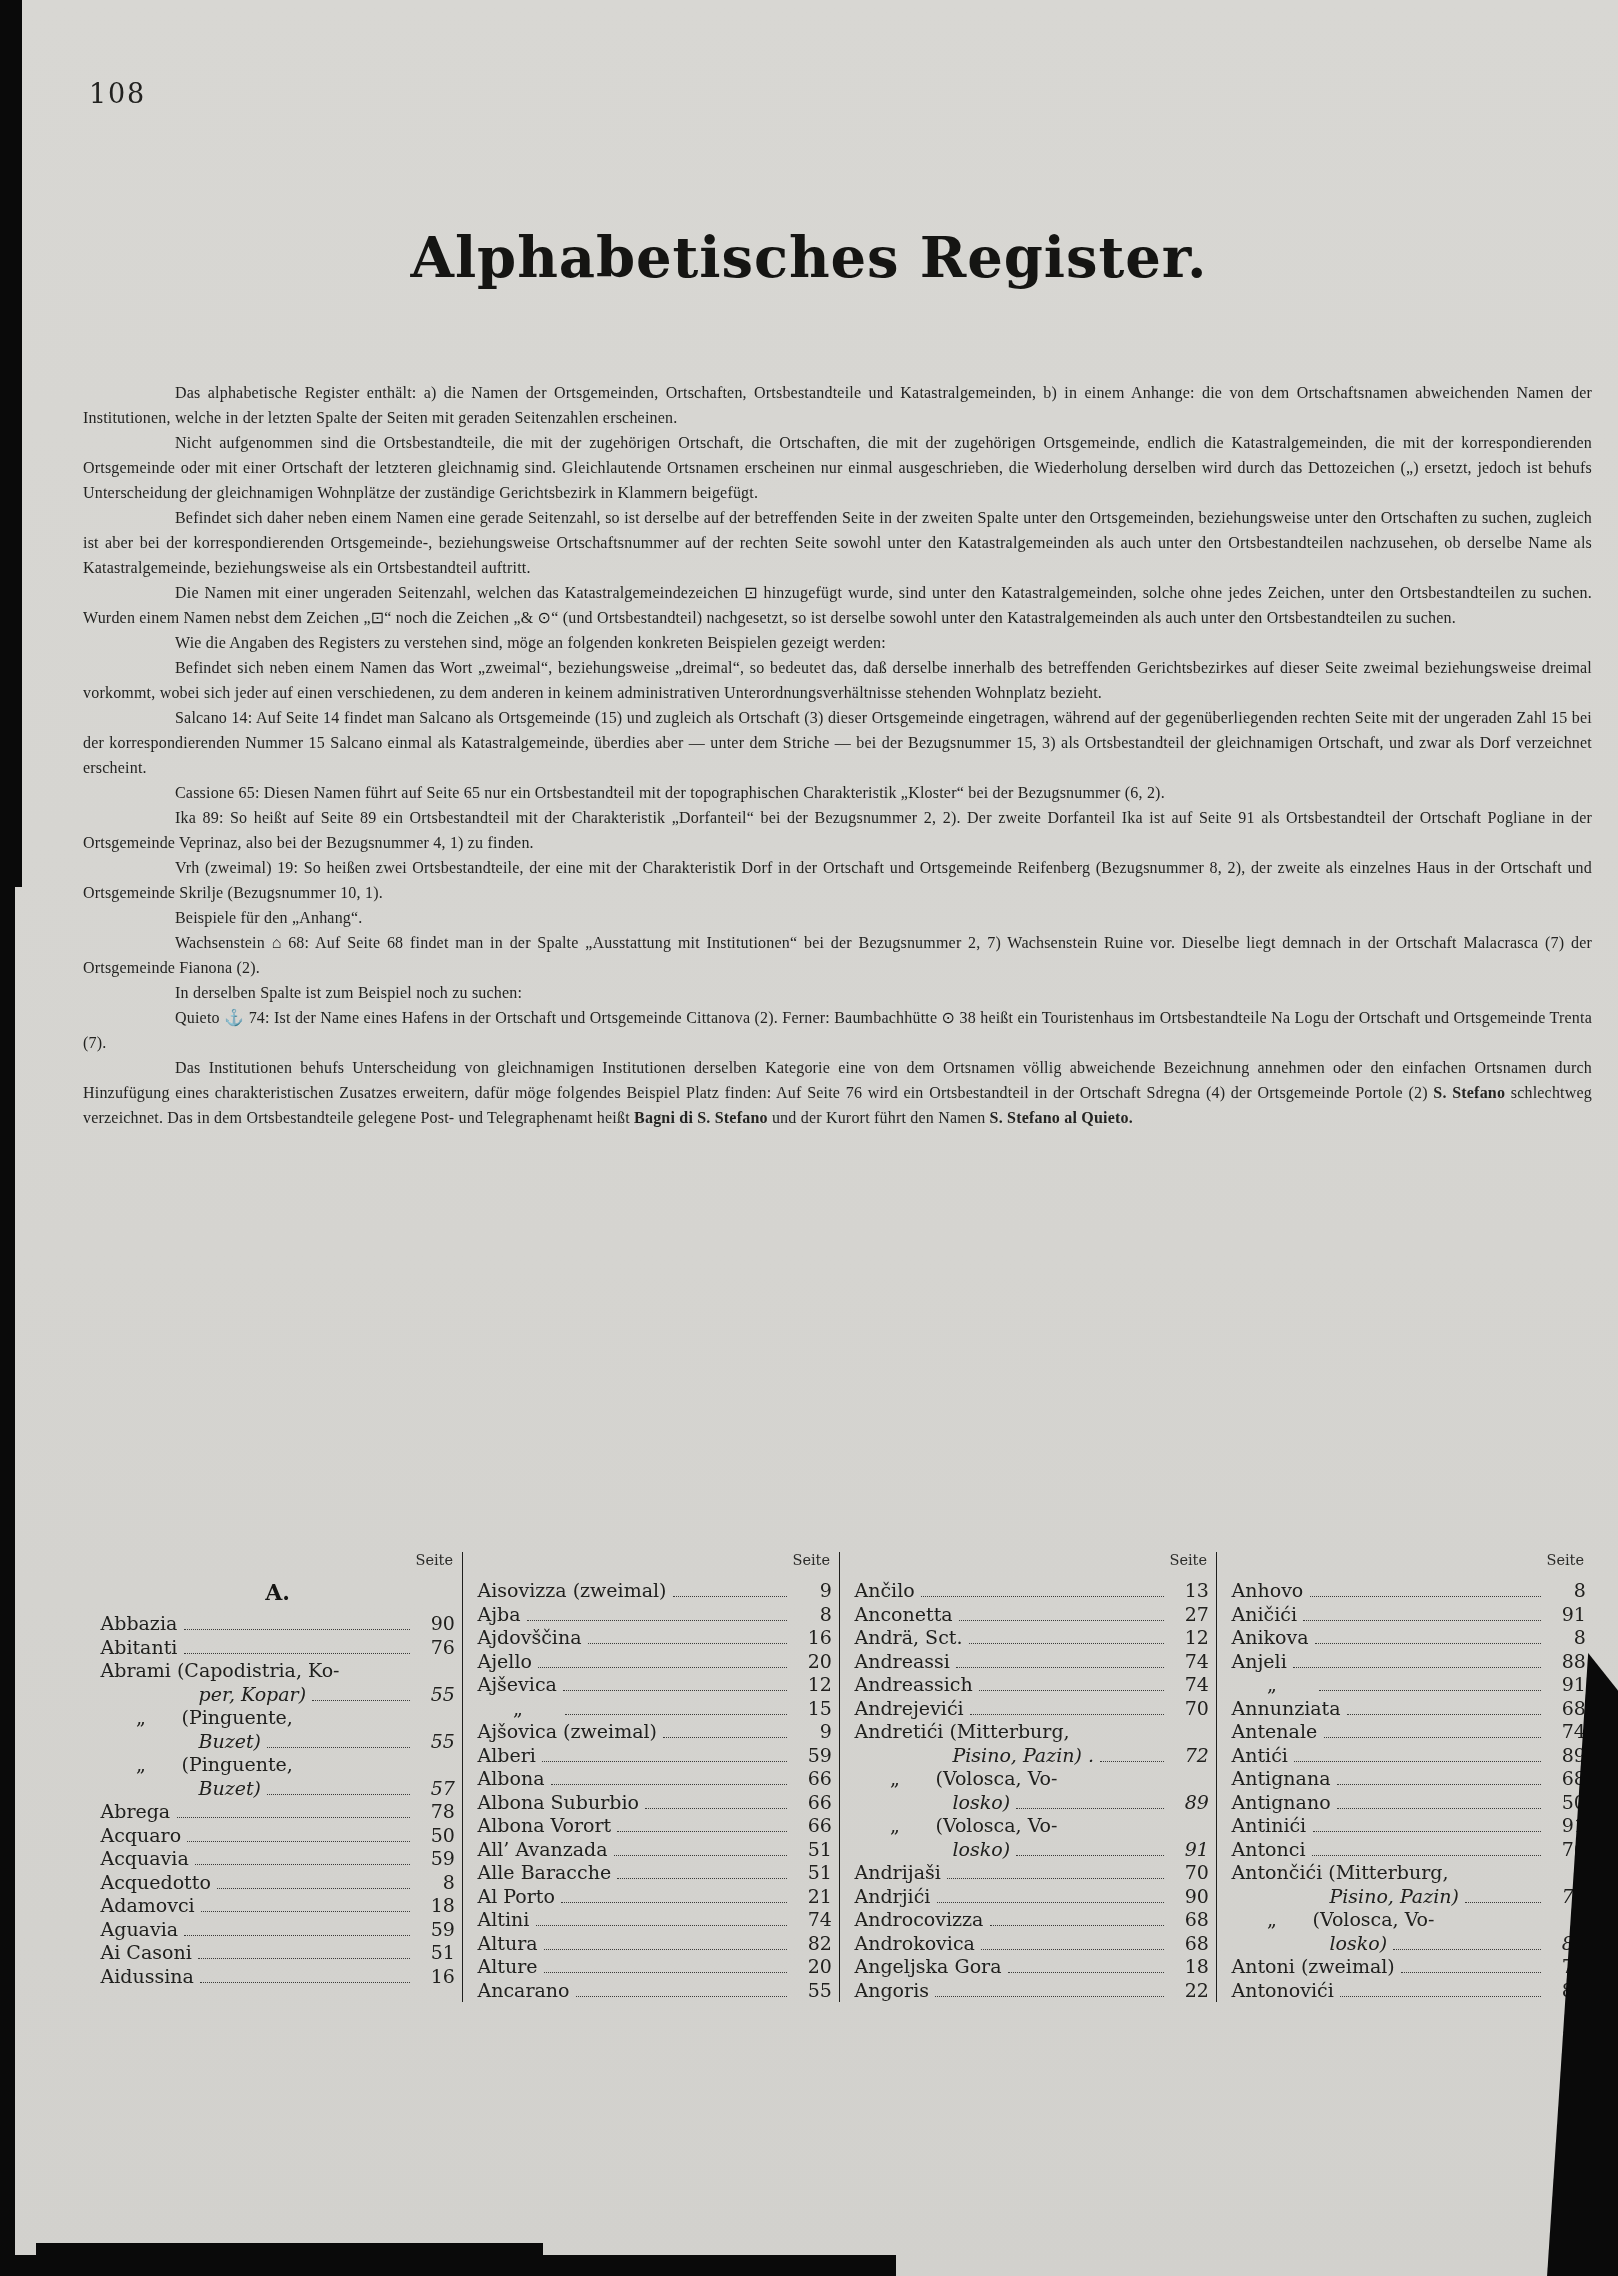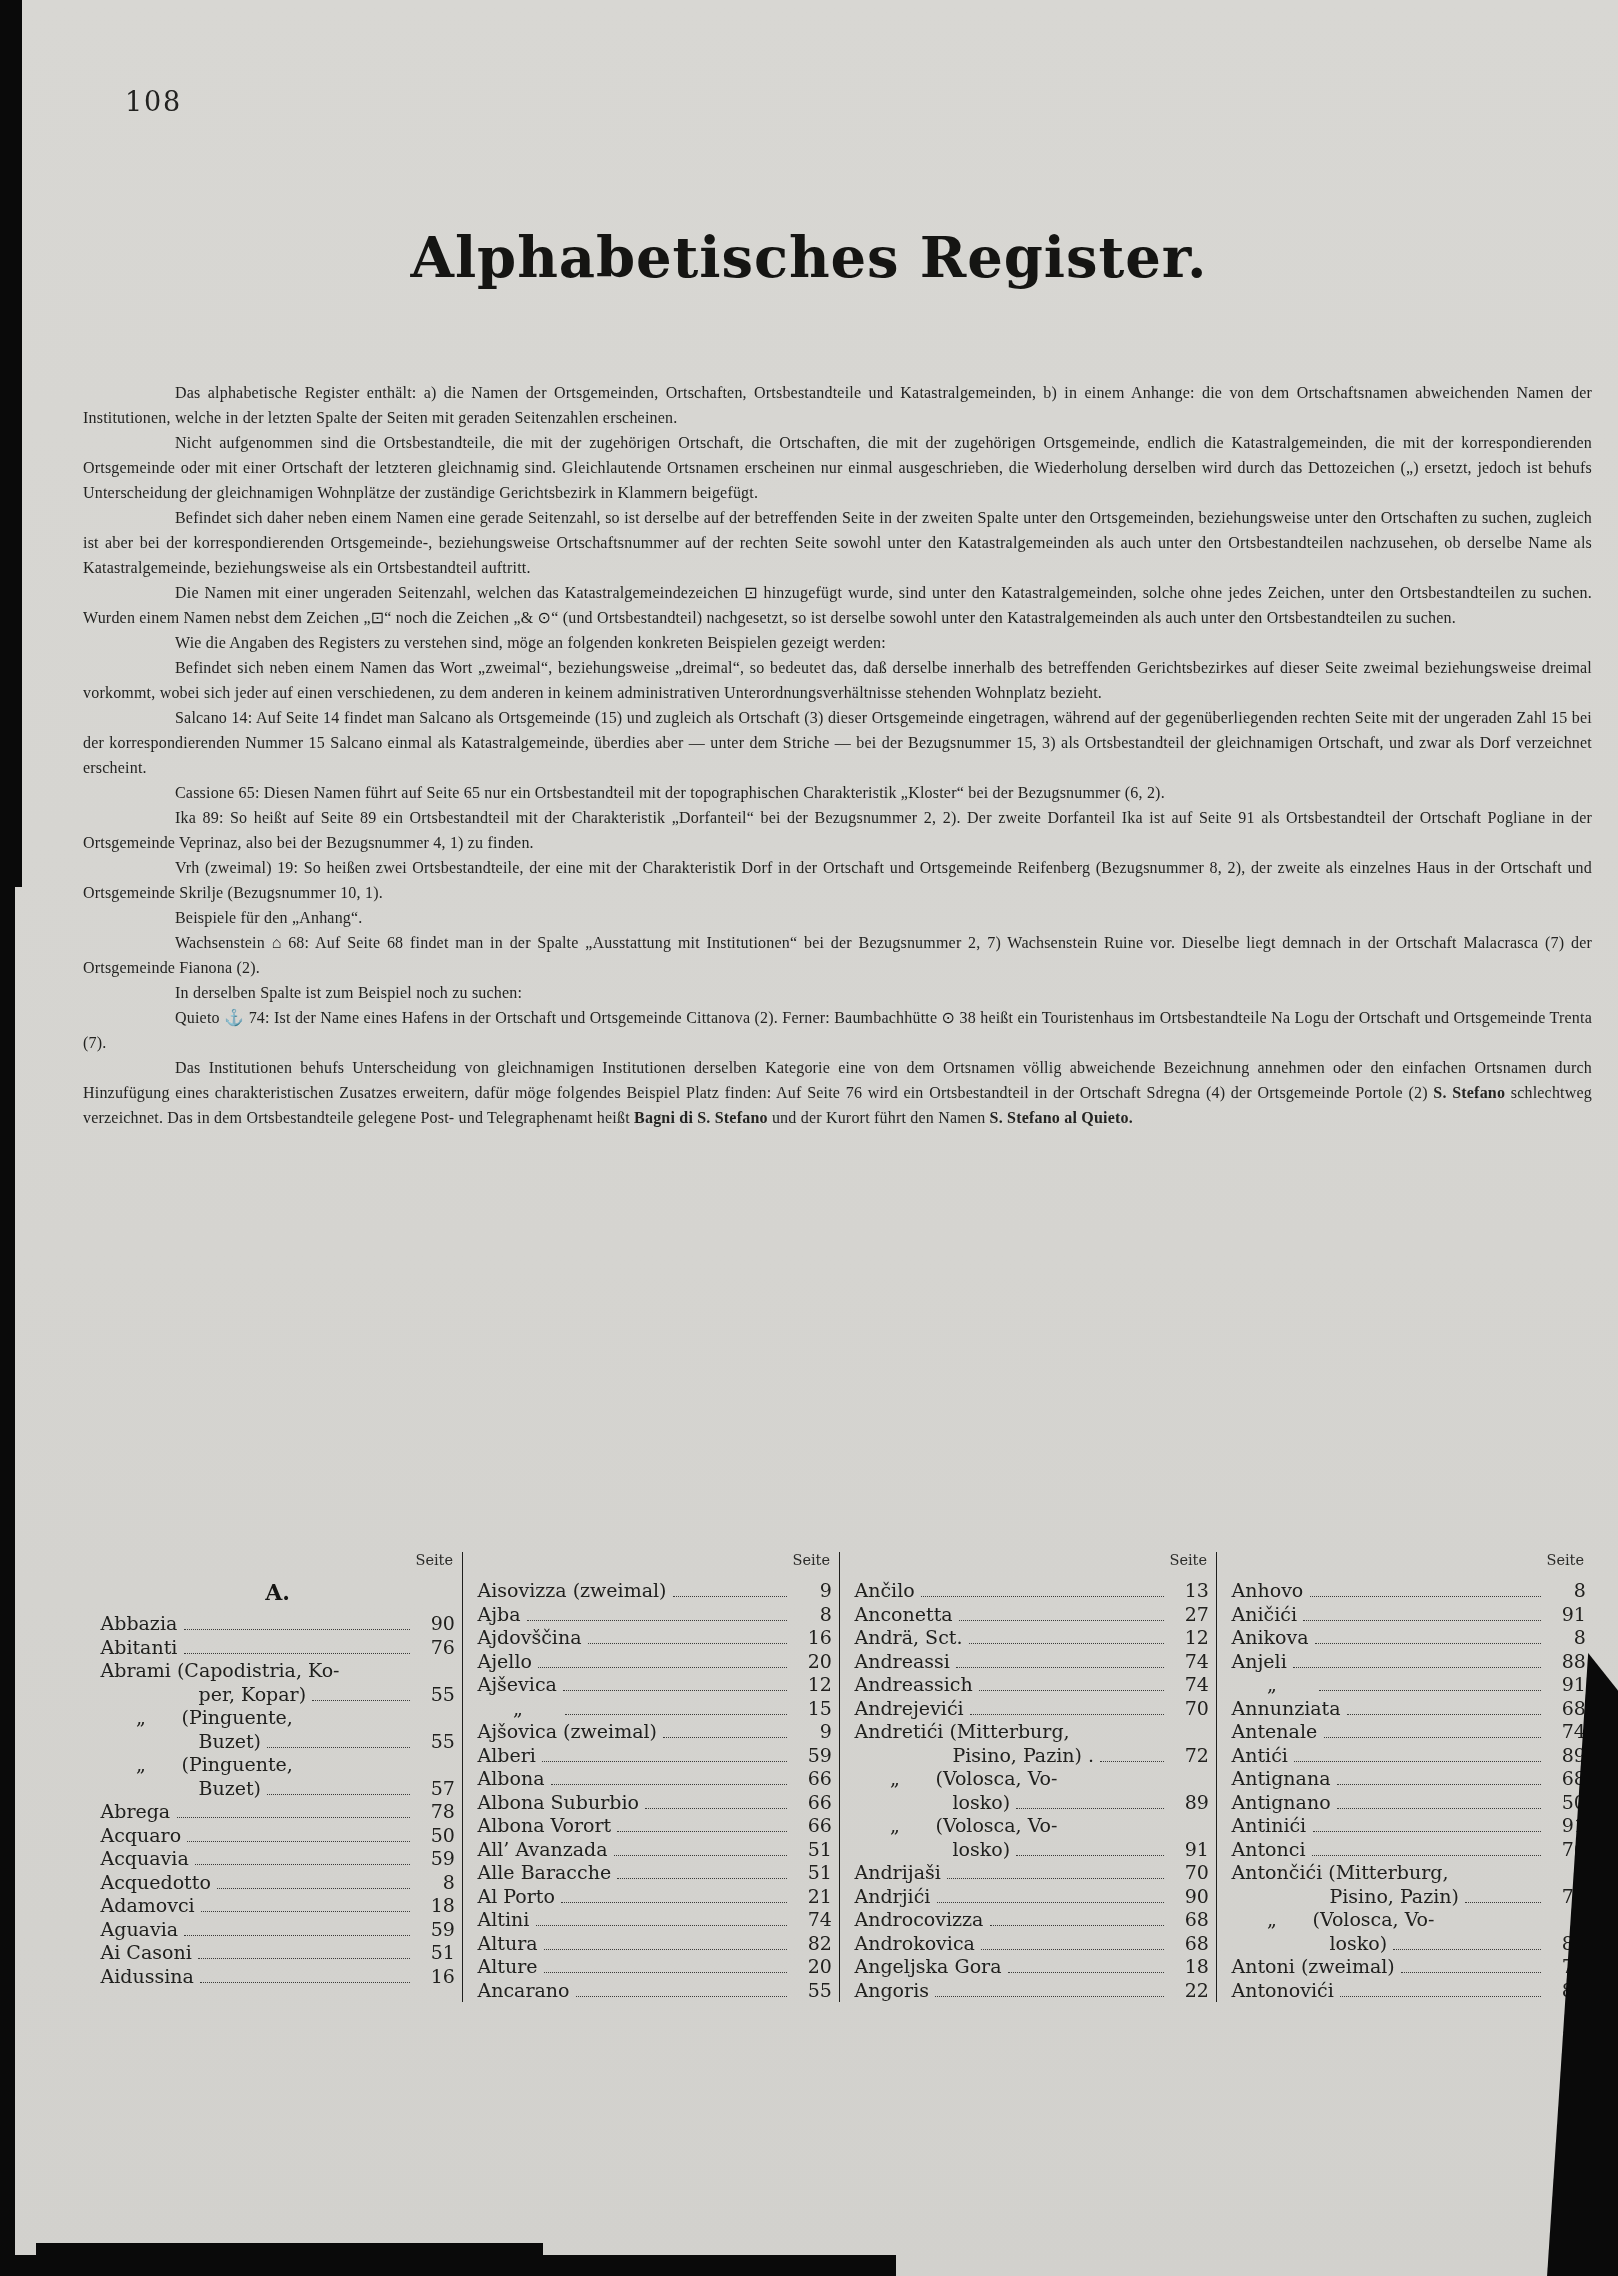--- a/index.html
+++ b/index.html
@@ -5,22 +5,22 @@
   html,body { margin:0; padding:0; background:#090909; }
   .page {
     position:relative;
     width:1618px; height:2277px;
     background:linear-gradient(180deg,#d8d7d3 0%, #d5d4d0 55%, #d2d1cd 100%);
     overflow:hidden;
     font-family:"DejaVu Serif", serif;
     color:#1d1d1b;
   }
   .pagenum {
-    position:absolute; left:89px; top:86px;
-    font-size:27px; letter-spacing:1.8px; color:#222220;margin-left:36px;
+    position:absolute; left:89px; top:78px;
+    font-size:27px; letter-spacing:1.8px; color:#222220;
   }
   .title {
     position:absolute; left:0; top:224px; width:100%;
     margin:0; text-align:center;
     font-size:56px; font-weight:bold; letter-spacing:0.9px; color:#151513;
   }
   .body-text {
     position:absolute; left:83px; top:380px; width:1509px;
   }
   .para {
@@ -50,21 +50,21 @@
   }
   .irow .iname { flex:0 0 auto; }
   .irow .leader {
     flex:1 1 auto; min-width:9px;
     border-bottom:1.8px dotted #3a3a38;
     margin:0 4.5px 4.5px 6.3px;
   }
   .irow .fill { flex:1 1 auto; }
   .irow .ipage { flex:0 0 40px; text-align:right; }
   .irow .ditto { flex:0 0 81px; text-align:center; }
-  .irow.ind2 { padding-left:98px; }
+  .irow.ind2 { padding-left:98px;font-style:italic; }
   .edge { position:absolute; background:#0a0a0a; }
   .edge-left { left:0; top:0; width:14.5px; height:2277px; }
   .edge-left2 { left:0; top:0; width:22px; height:887px; }
   .edge-bottom { left:0; bottom:0; width:896px; height:22px; }
   .edge-bottom2 { left:36px; bottom:0; width:507px; height:34px; }
   .edge-right {
     right:0; bottom:0; width:71px; height:624px;
     clip-path:polygon(58% 0, 100% 6%, 100% 100%, 0 100%);
   }
 </style>

